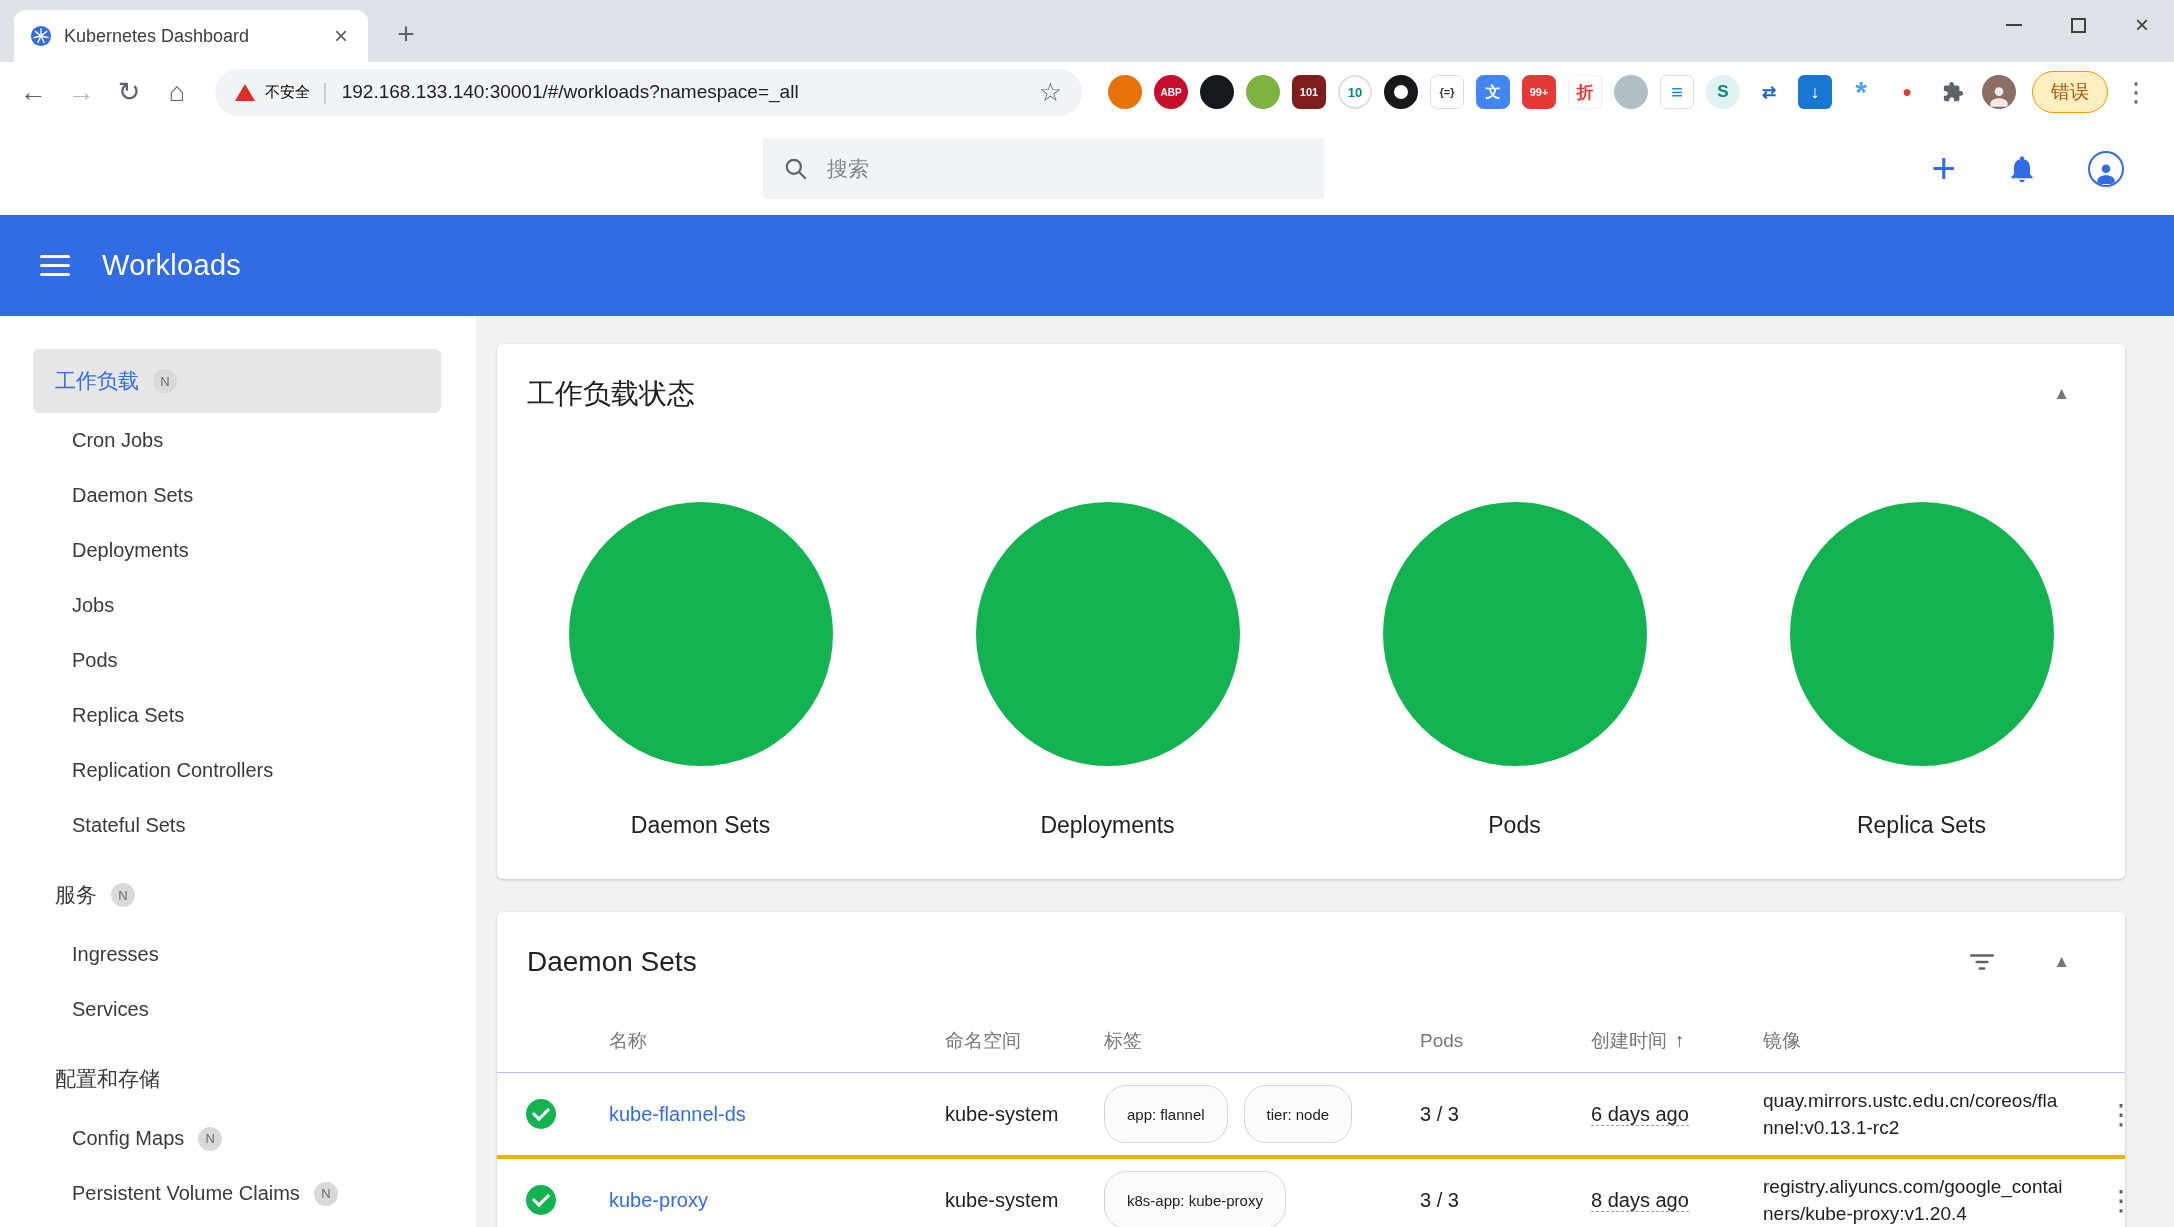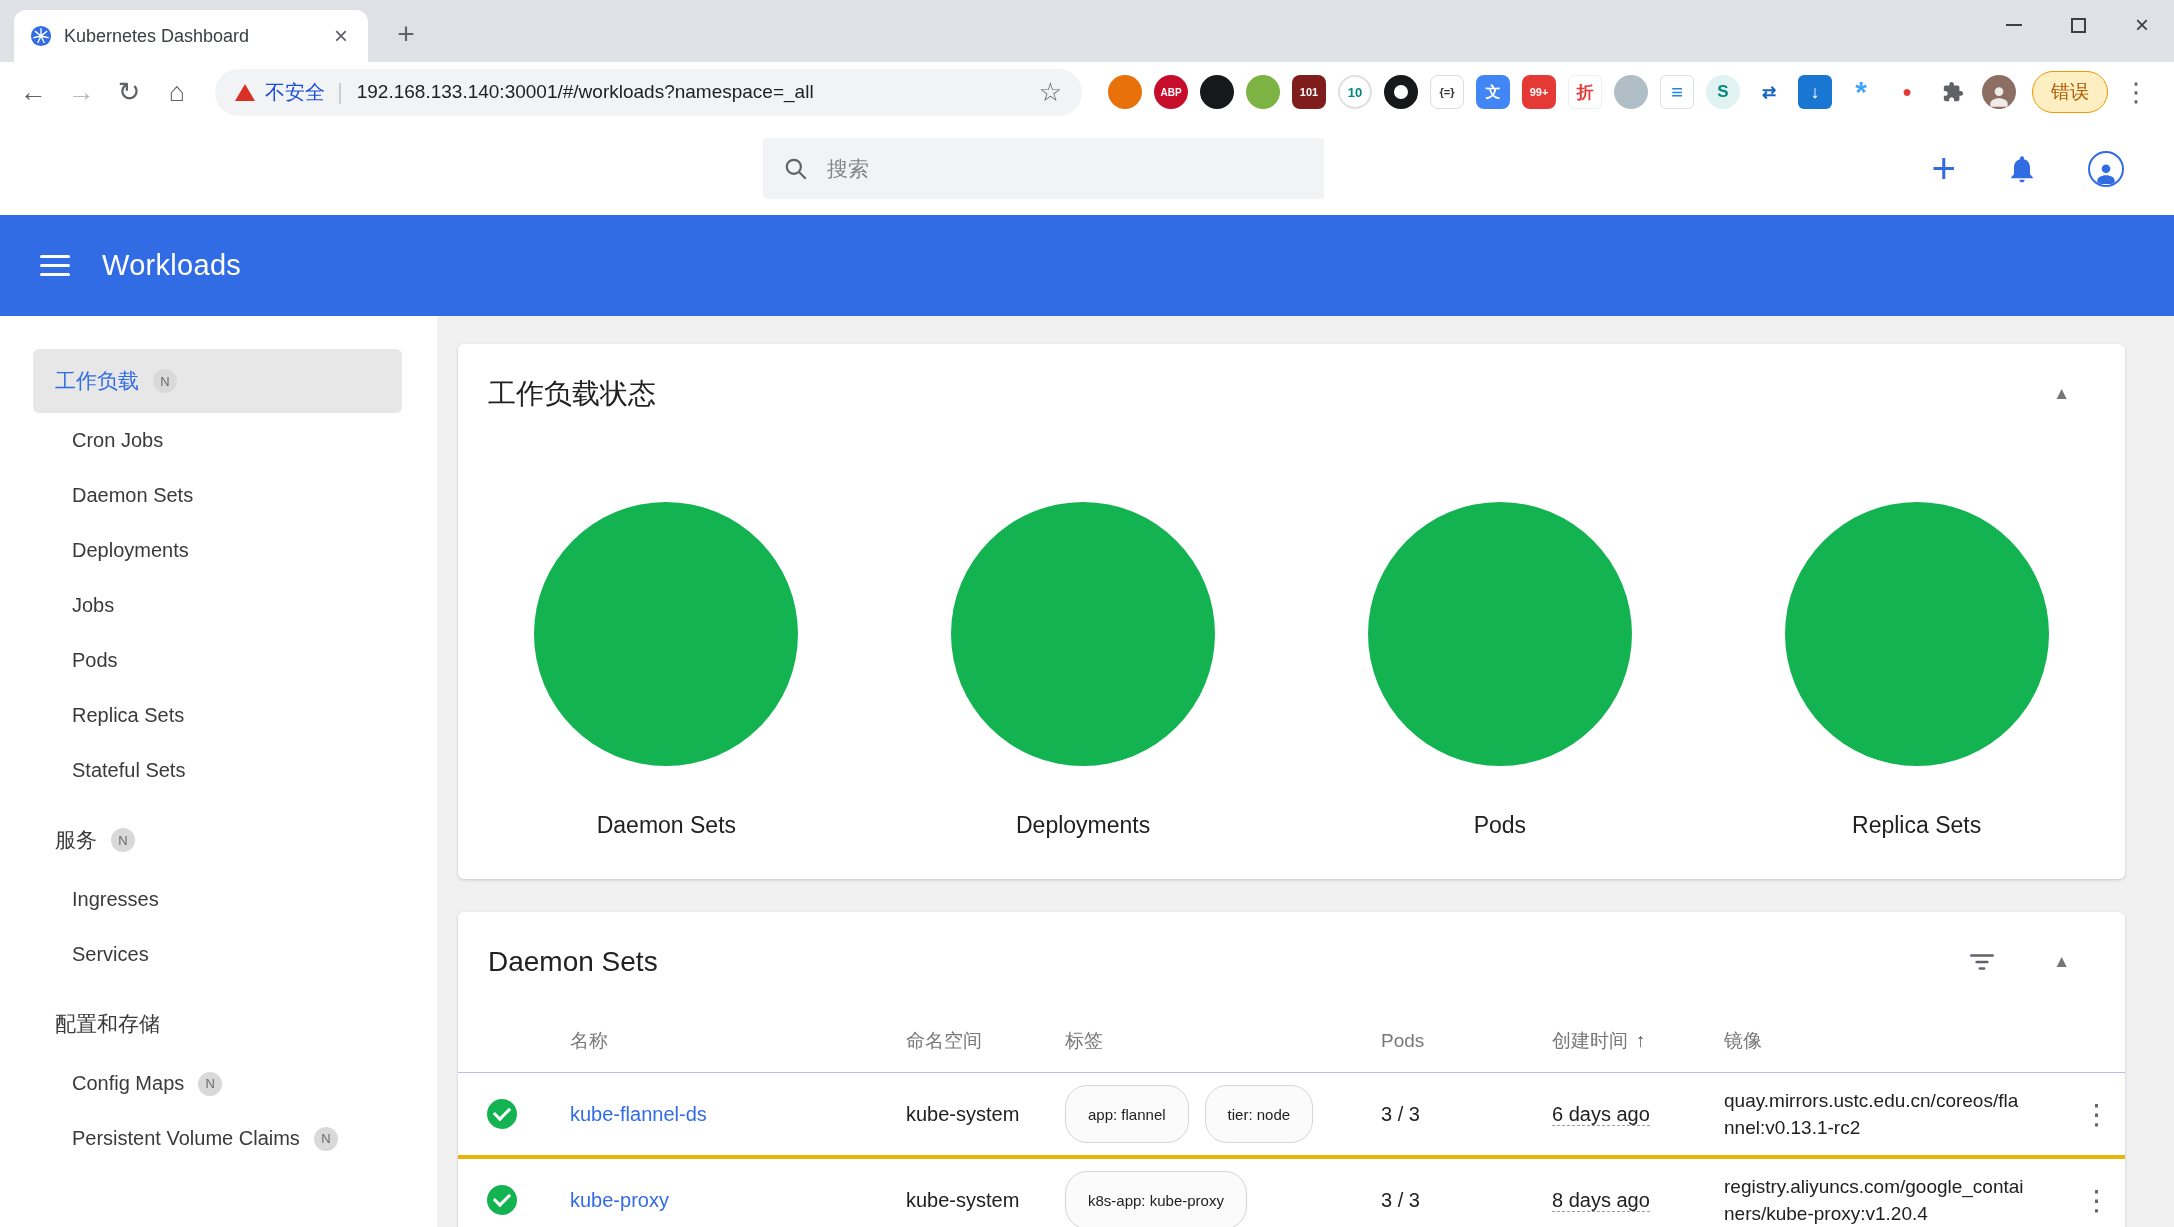--- a/index.html
+++ b/index.html
@@ -21,21 +21,21 @@
   .ic-x  { font-size:24px; line-height:1; }
 
   .toolbar { height:60px; background:#fff; display:flex; align-items:center; padding:0 13px; }
   .nav-ic { width:40px; height:40px; display:flex; align-items:center; justify-content:center;
             font-size:27px; color:#5f6368; margin-right:8px; }
   .nav-ic.disabled { color:#b6b9be; }
   .omnibox { width:867px; height:47px; background:#f1f3f4; border-radius:24px; display:flex;
              align-items:center; padding:0 20px; margin-left:10px; }
   .warn-tri { width:0; height:0; border-left:10px solid transparent; border-right:10px solid transparent;
               border-bottom:17px solid #d93025; margin-right:10px; }
-  .insecure { color:#1d4ed8; font-size:20px; margin-right:12px; white-space:nowrap; }
+  .insecure { color:#000000; font-size:15px; margin-right:12px; white-space:nowrap; }
   .url-sep { color:#c6c9cd; font-size:22px; margin-right:14px; }
   .url-text { color:#202124; font-size:19px; flex:1; white-space:nowrap; overflow:hidden; }
   .star-ic { color:#5f6368; font-size:26px; }
 
   .ext-strip { display:flex; align-items:flex-start; gap:12px; margin-left:26px; }
   .ext { width:34px; height:34px; border-radius:50%; display:flex; align-items:center;
          justify-content:center; font-weight:bold; font-size:12px; flex-shrink:0; }
   .e1 { background:#e8710a; color:#fff; }
   .e2 { background:#c70d2c; color:#fff; font-size:10px; }
   .e3 { background:#17181a; color:#fff; }
@@ -82,21 +82,21 @@
                   display:flex; align-items:flex-end; justify-content:center; overflow:hidden; }
 
   
   .appbar { height:101px; background:#326ce5; display:flex; align-items:center; }
   .hamburger { margin-left:40px; width:30px; display:flex; flex-direction:column; gap:6px; }
   .hamburger i { display:block; height:3px; background:#fff; border-radius:2px; }
   .appbar-title { color:#fff; font-size:29px; font-weight:500; margin-left:32px; letter-spacing:.3px; }
 
   
   .content { display:flex; height:911px; background:#f1f1f1; overflow:hidden; }
-  .sidebar { width:437px; background:#fff; padding-top:33px; flex-shrink:0; }
+  .sidebar { width:476px; background:#fff; padding-top:33px; flex-shrink:0; }
   .side-item { margin:0 35px 0 33px; height:55px; display:flex; align-items:center; gap:14px;
                font-size:20px; color:#3a3a3a; border-radius:6px; }
   .side-item.section { height:64px; font-size:21px; padding-left:22px; margin-top:10px; }
   .side-item.section.first { margin-top:0; }
   .side-item.child { padding-left:39px; }
   .side-item.selected { background:#e7e7e7; color:#326ce5; }
   .badge { width:24px; height:24px; border-radius:50%; background:#d9d9d9; color:#6b6b6b;
            font-size:13px; display:flex; align-items:center; justify-content:center; flex-shrink:0; }
 
   .main { flex:1; padding:28px 49px 0 21px; overflow:hidden; }
@@ -271,20 +271,23 @@
     <div class="side-item child">
       <span>Jobs</span>
     </div>
     <div class="side-item child">
       <span>Pods</span>
     </div>
     <div class="side-item child">
       <span>Replica Sets</span>
     </div>
     <div class="side-item child">
+      <span>Replication Controllers</span>
+    </div>
+    <div class="side-item child">
       <span>Stateful Sets</span>
     </div>
     <div class="side-item section">
       <span>服务</span>
       <span class="badge">N</span>
     </div>
     <div class="side-item child">
       <span>Ingresses</span>
     </div>
     <div class="side-item child">

